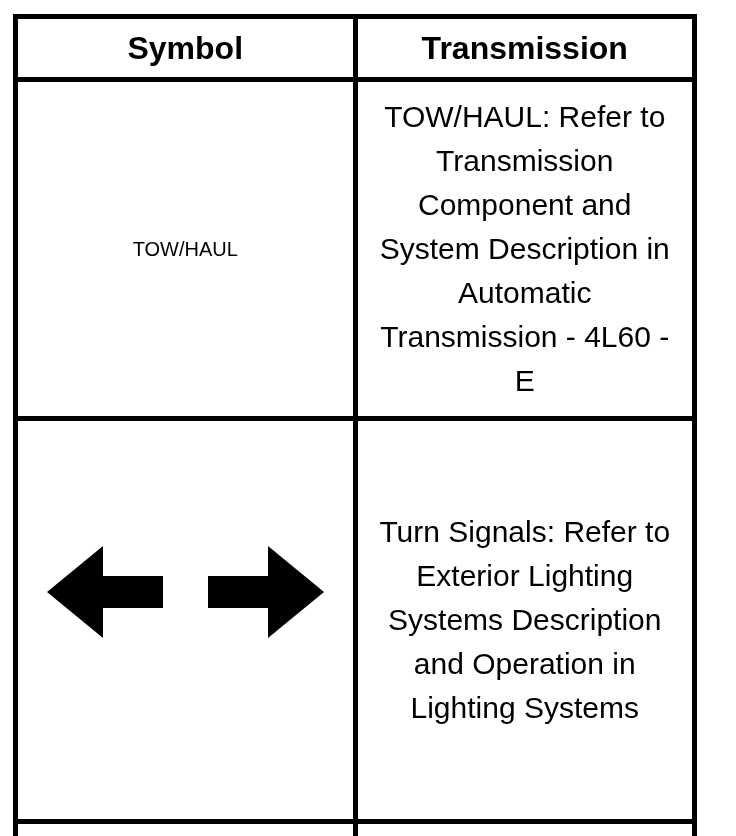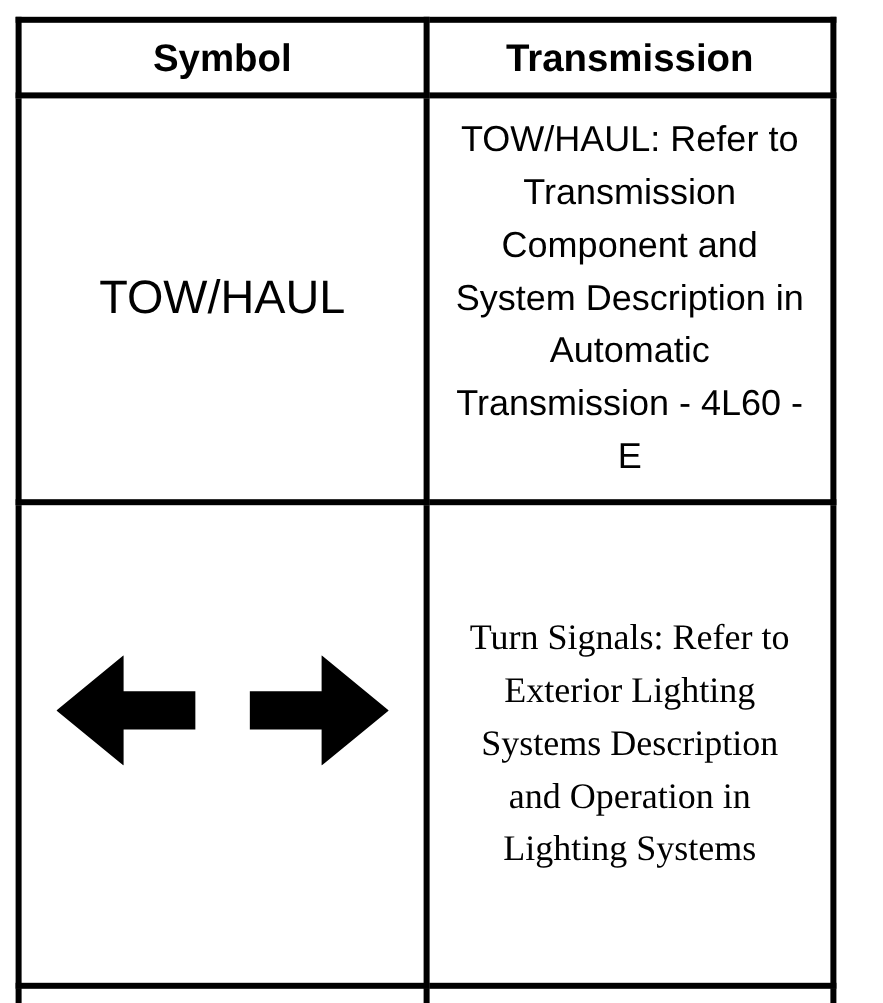--- a/index.html
+++ b/index.html
@@ -31,24 +31,24 @@
     vertical-align: middle;
     padding: 0;
     background: #ffffff;
   }
   .header-cell {
     font-weight: bold;
     font-size: 32px;
     height: 58px;
   }
   .row-1 .cell { height: 334px; }
-  .row-2 .cell { height: 398px; font-family: Liberation Serif, serif; }
+  .row-2 .cell { height: 398px; }
   .row-3 .cell { height: 50px; }
   .symbol-text {
-    font-size: 39px;
+    font-size: 20px;
     line-height: 44px;
   }
   .desc-cell {
     font-size: 30px;
     line-height: 44px;
     white-space: pre-line;
   }
   .arrows {
     display: flex;
     justify-content: center;

